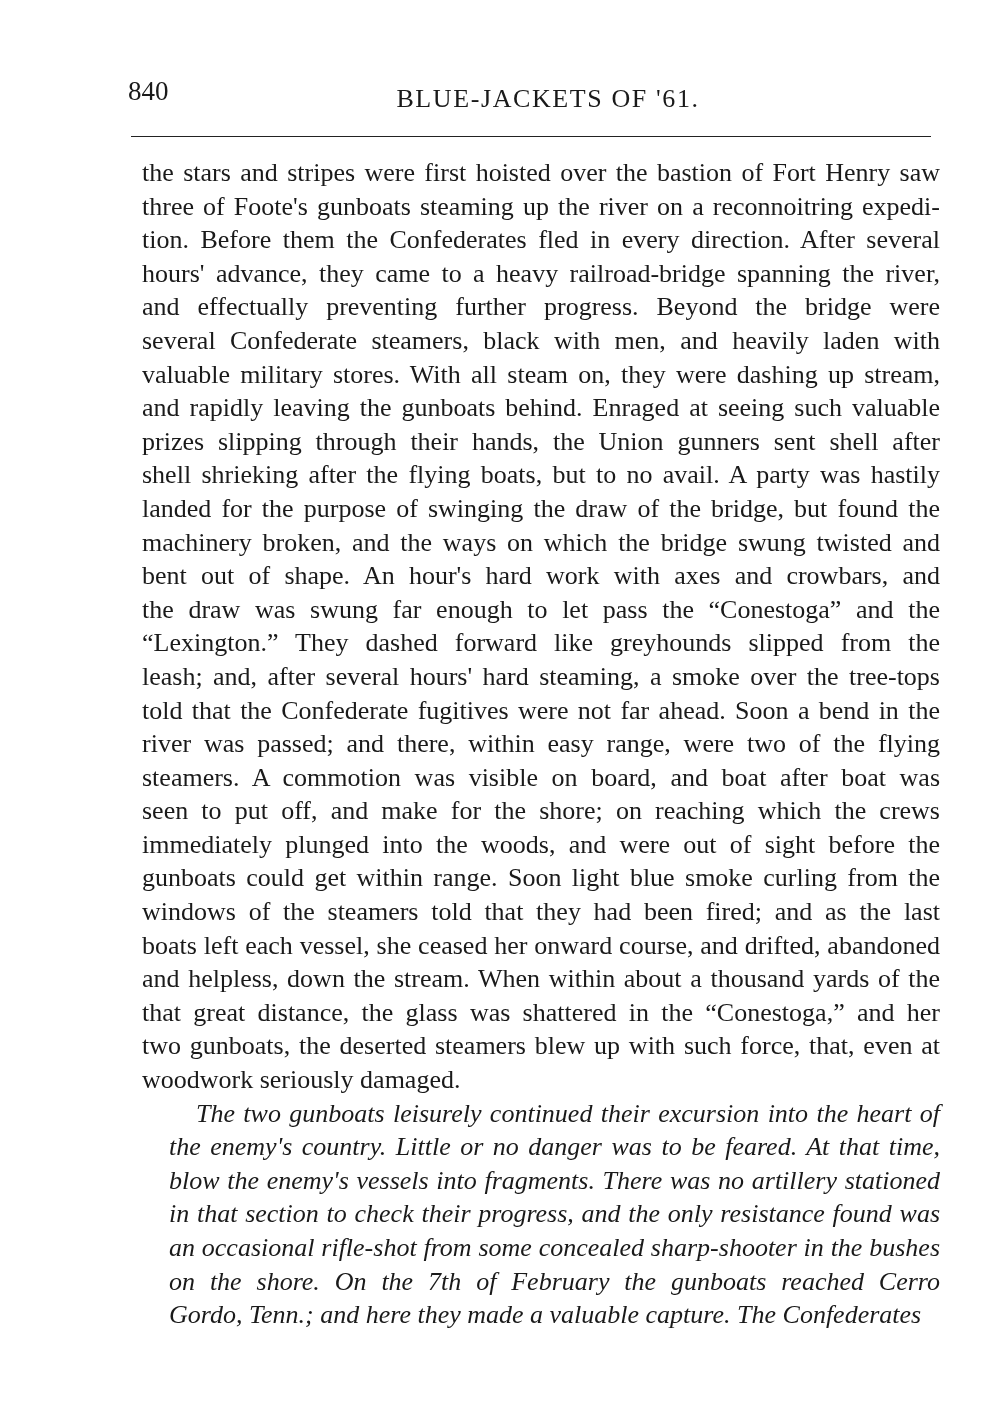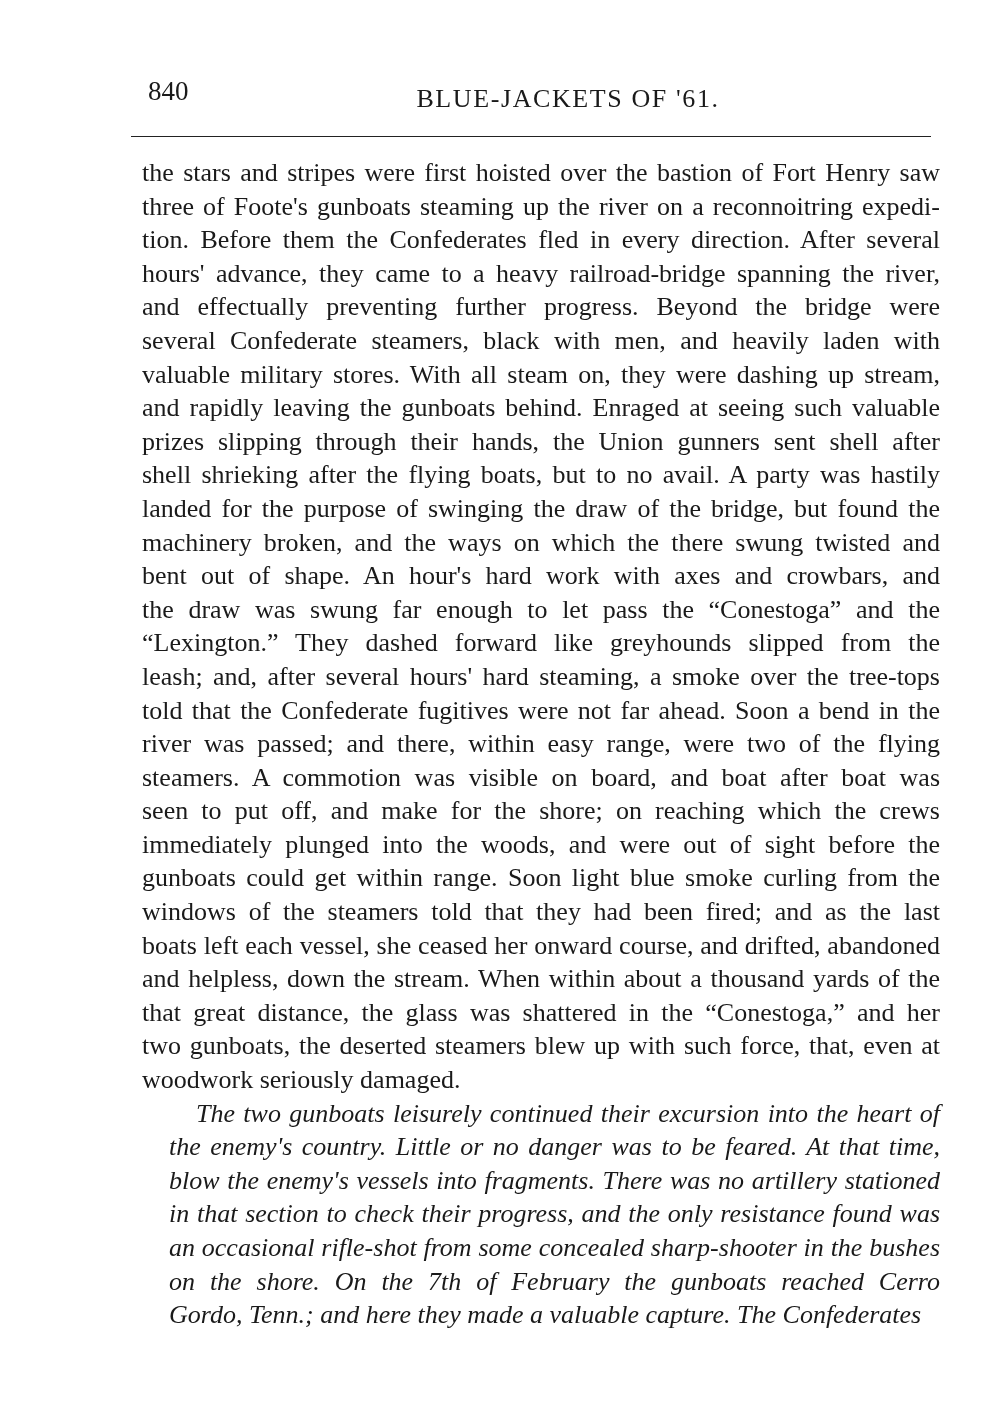--- a/index.html
+++ b/index.html
@@ -14,21 +14,20 @@
       overflow: hidden;
       font-family: "Liberation Serif", "DejaVu Serif", serif;
       color: #1a1a1a;
     }
     .page-header {
       position: absolute;
       top: 76px;
       left: 128px;
       width: 800px;
       height: 40px;
-      margin-left: 20px;
     }
     .page-number {
       position: absolute;
       left: 0;
       top: 0;
       font-size: 27px;
       letter-spacing: 0px;
       font-family: "Liberation Serif", serif;
     }
     .running-title {
@@ -92,21 +91,21 @@
       <span class="line">three of Foote's gunboats steaming up the river on a reconnoitring expedi-</span>
       <span class="line">tion.  Before them the Confederates fled in every direction.  After several</span>
       <span class="line">hours' advance, they came to a heavy railroad-bridge spanning the river,</span>
       <span class="line">and effectually preventing further progress.  Beyond the bridge were</span>
       <span class="line">several Confederate steamers, black with men, and heavily laden with</span>
       <span class="line">valuable military stores.  With all steam on, they were dashing up stream,</span>
       <span class="line">and rapidly leaving the gunboats behind.  Enraged at seeing such valuable</span>
       <span class="line">prizes slipping through their hands, the Union gunners sent shell after</span>
       <span class="line">shell shrieking after the flying boats, but to no avail.  A party was hastily</span>
       <span class="line">landed for the purpose of swinging the draw of the bridge, but found the</span>
-      <span class="line">machinery broken, and the ways on which the there swung twisted and</span>
+      <span class="line">machinery broken, and the ways on which the bridge swung twisted and</span>
       <span class="line">bent out of shape.  An hour's hard work with axes and crowbars, and</span>
       <span class="line">the draw was swung far enough to let pass the “Conestoga” and the</span>
       <span class="line">“Lexington.”  They dashed forward like greyhounds slipped from the</span>
       <span class="line">leash; and, after several hours' hard steaming, a smoke over the tree-tops</span>
       <span class="line">told that the Confederate fugitives were not far ahead.  Soon a bend in the</span>
       <span class="line">river was passed; and there, within easy range, were two of the flying</span>
       <span class="line">steamers.  A commotion was visible on board, and boat after boat was</span>
       <span class="line">seen to put off, and make for the shore; on reaching which the crews</span>
       <span class="line">immediately plunged into the woods, and were out of sight before the</span>
       <span class="line">gunboats could get within range.  Soon light blue smoke curling from the</span>

